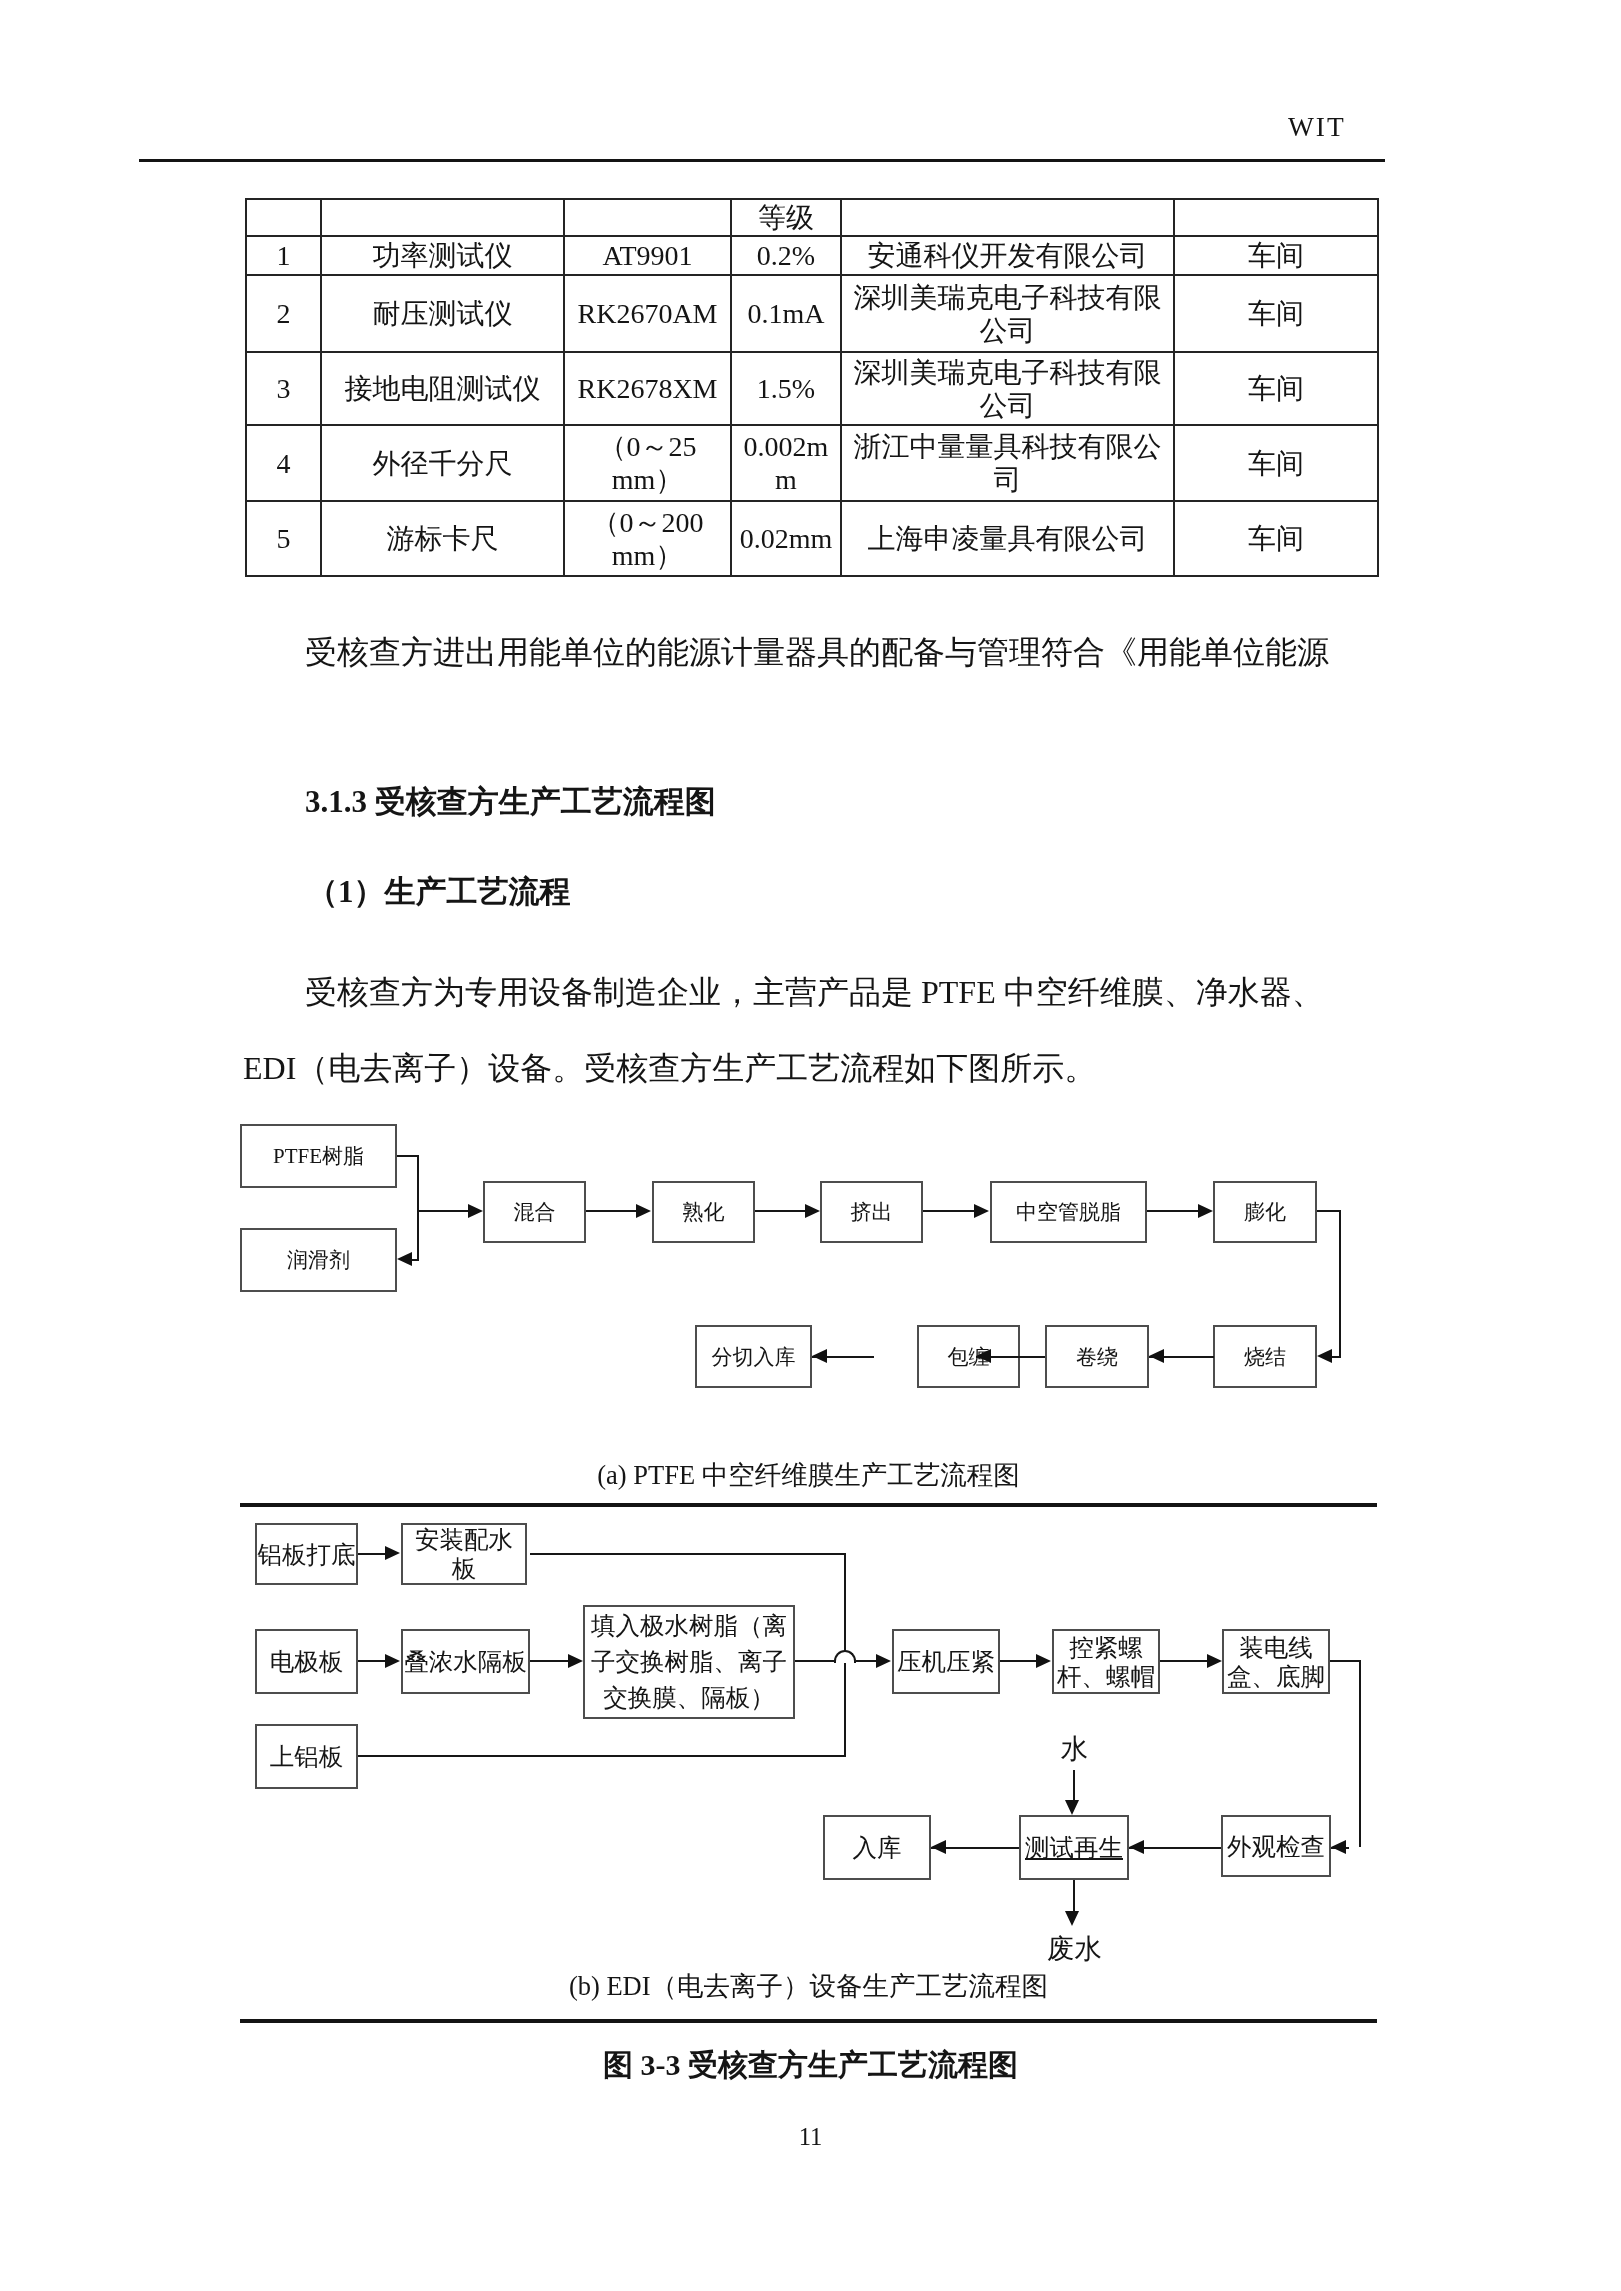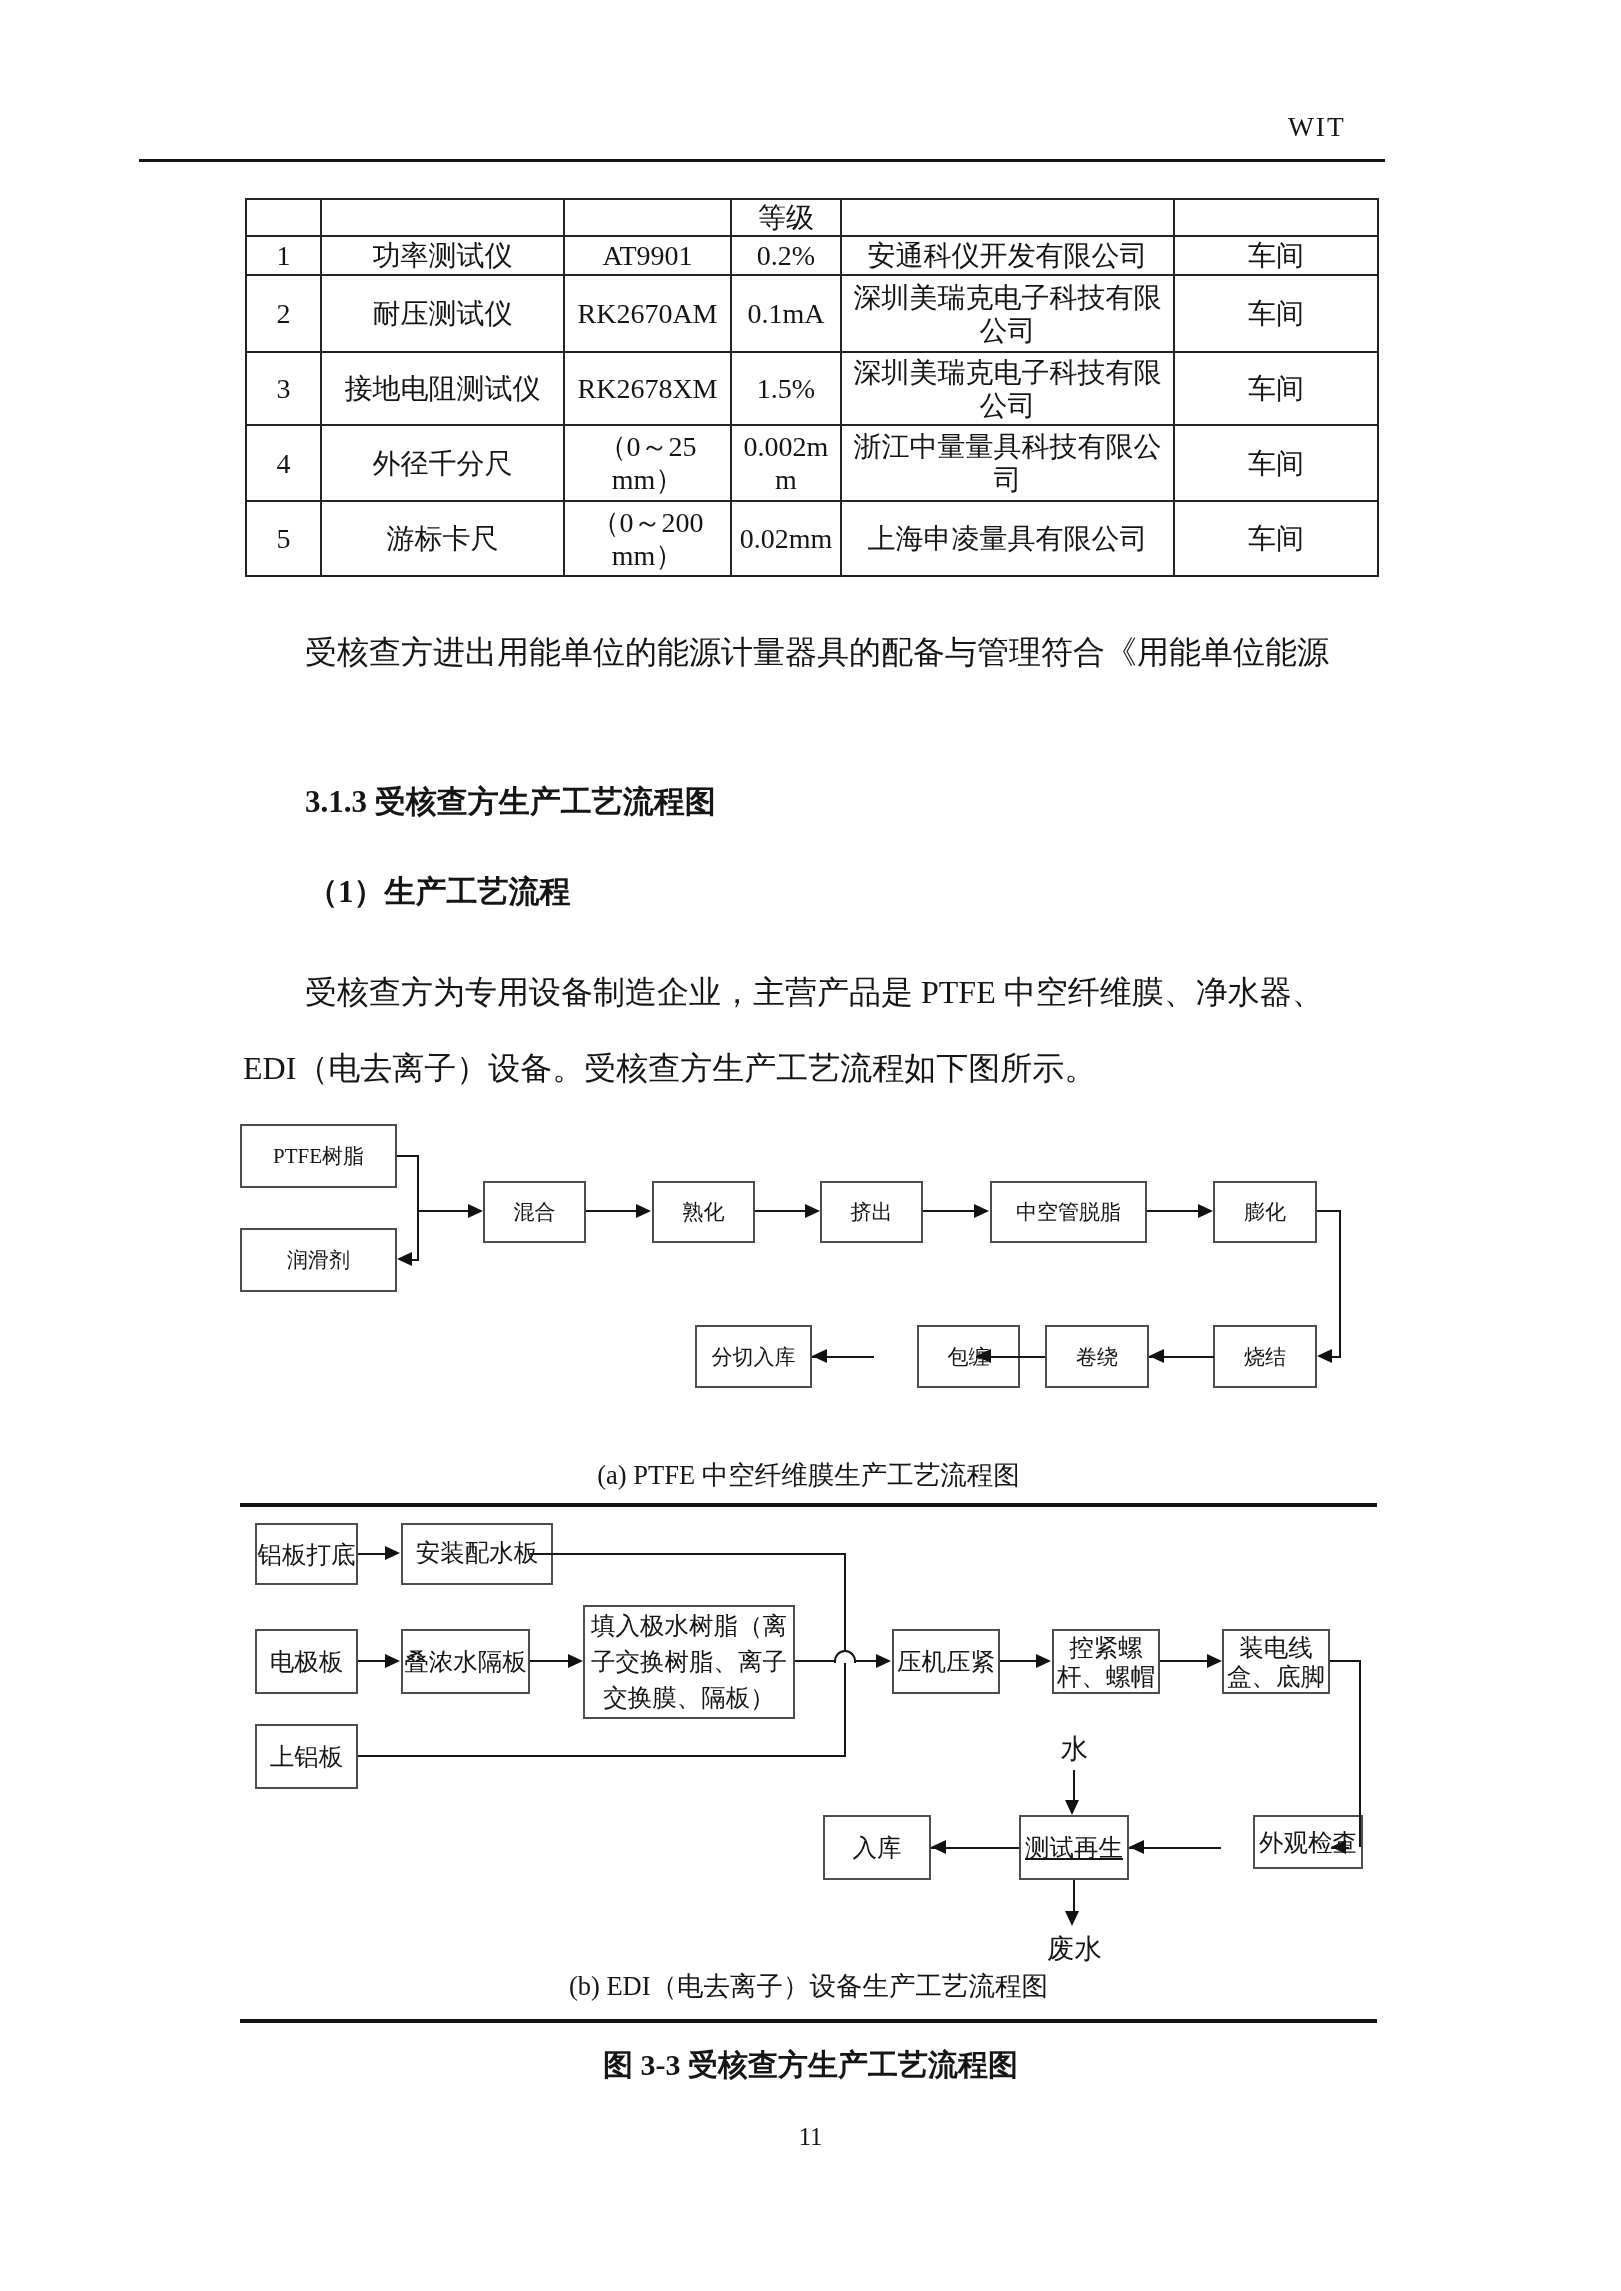--- a/index.html
+++ b/index.html
@@ -152,35 +152,35 @@
   <div class="tri tri-l" style="left:1149px;top:1349px;"></div>
   <div class="ln" style="left:976px;top:1356px;width:69px;height:2px;"></div>
   <div class="tri tri-l" style="left:976px;top:1349px;"></div>
   <div class="ln" style="left:812px;top:1356px;width:62px;height:2px;"></div>
   <div class="tri tri-l" style="left:812px;top:1349px;"></div>
 
   <div class="caption" style="top:1457px;">(a) PTFE 中空纤维膜生产工艺流程图</div>
   <div class="rule" style="top:1503px;"></div>
 
   <div class="box small" style="left:255px;top:1523px;width:103px;height:62px;">铝板打底</div>
-  <div class="box small" style="left:401px;top:1523px;width:152px;height:62px;font-family:Liberation Mono, monospace;">安装配水板</div>
+  <div class="box small" style="left:401px;top:1523px;width:126px;height:62px;">安装配水板</div>
   <div class="box small" style="left:255px;top:1629px;width:103px;height:65px;">电极板</div>
   <div class="box small" style="left:401px;top:1629px;width:129px;height:65px;">叠浓水隔板</div>
   <div class="box resin" style="left:583px;top:1605px;width:212px;height:114px;">填入极水树脂（离
 子交换树脂、离子
 交换膜、隔板）</div>
   <div class="box small" style="left:892px;top:1629px;width:108px;height:65px;">压机压紧</div>
   <div class="box small" style="left:1052px;top:1629px;width:108px;height:65px;">控紧螺
 杆、螺帽</div>
   <div class="box small" style="left:1222px;top:1629px;width:108px;height:65px;">装电线
 盒、底脚</div>
   <div class="box small" style="left:255px;top:1724px;width:103px;height:65px;">上铝板</div>
   <div class="box small" style="left:823px;top:1815px;width:108px;height:65px;">入库</div>
   <div class="box small" style="left:1019px;top:1815px;width:110px;height:65px;text-decoration:underline;">测试再生</div>
-  <div class="box small" style="left:1253px;top:1815px;width:110px;height:54px;">外观检查</div>
+  <div class="box small" style="left:1221px;top:1815px;width:110px;height:62px;">外观检查</div>
 
   <div class="ln" style="left:358px;top:1553px;width:29px;height:2px;"></div>
   <div class="tri tri-r" style="left:385px;top:1546px;"></div>
   <div class="ln" style="left:530px;top:1553px;width:316px;height:2px;"></div>
   <div class="ln" style="left:844px;top:1553px;width:2px;height:98px;"></div>
   <div class="ln" style="left:844px;top:1662px;width:2px;height:95px;"></div>
   <div class="ln" style="left:358px;top:1660px;width:29px;height:2px;"></div>
   <div class="tri tri-r" style="left:385px;top:1654px;"></div>
   <div class="ln" style="left:530px;top:1660px;width:39px;height:2px;"></div>
   <div class="tri tri-r" style="left:568px;top:1654px;"></div>

